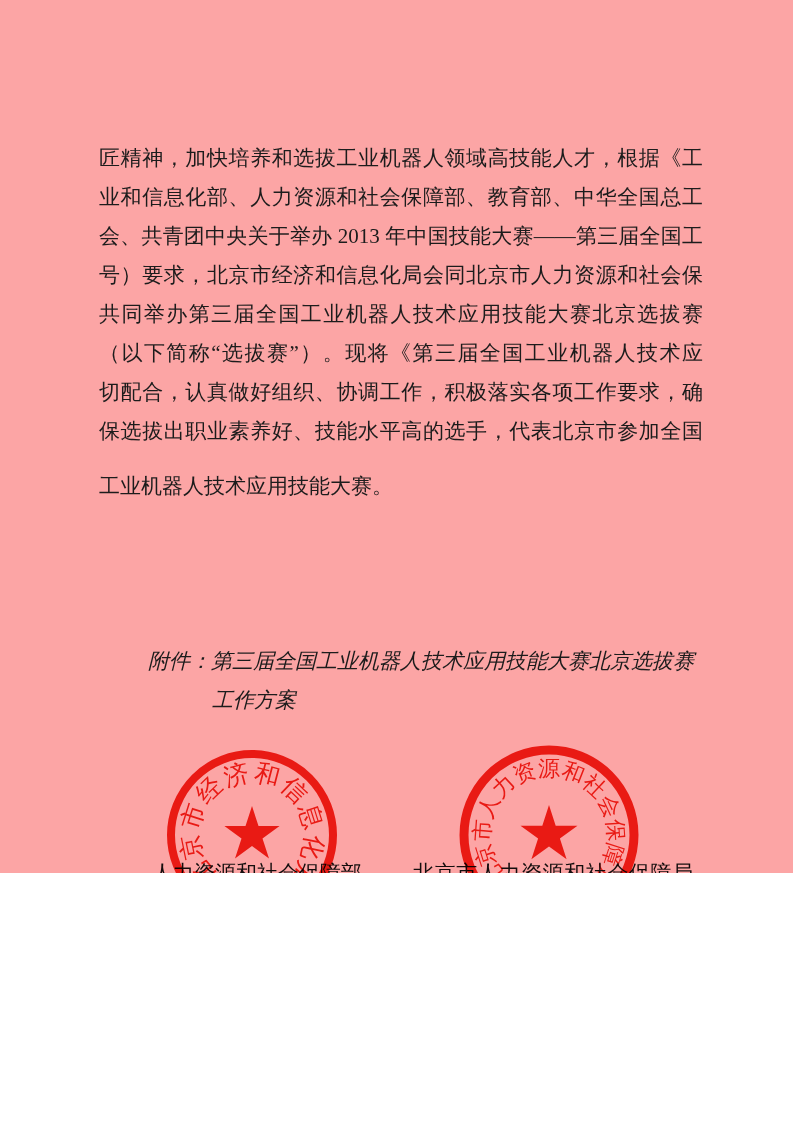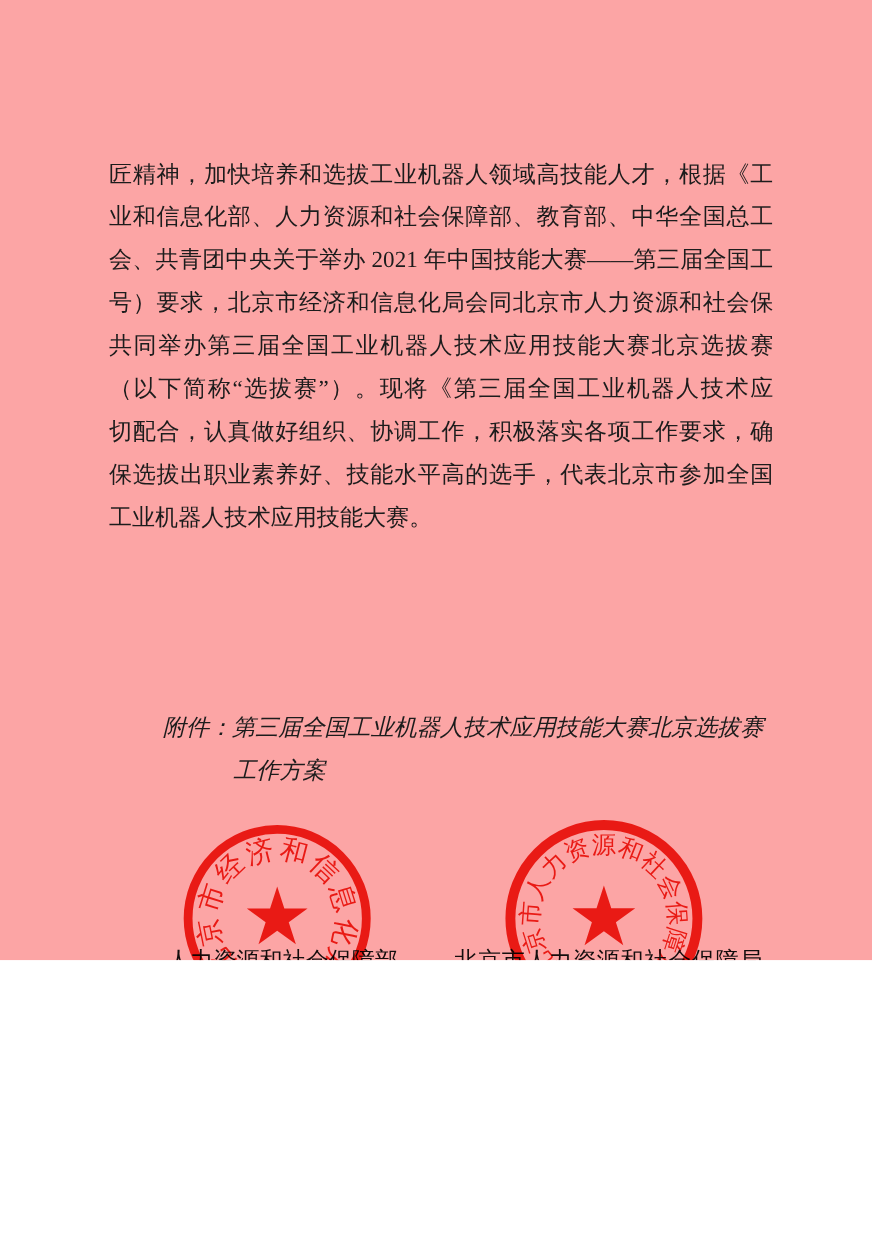--- a/index.html
+++ b/index.html
@@ -17,21 +17,21 @@
     left:99px; top:139px; width:604px;
     font-size:21px; line-height:39px;
   }
   .body-line {
     text-align:justify;
     text-align-last:justify;
     height:39px;
     overflow:hidden;
     white-space:nowrap;
   }
-  .body-line.last { text-align-last:left; }
+  .body-line.last { text-align-last:left;margin-top:16px; }
   .attachment {
     position:absolute;
     left:148px; top:642px; width:556px;
     font-size:21px; line-height:39px;font-style:italic;
   }
   .attachment-inner {
     padding-left:64px;
     text-indent:-64px;
   }
   .seal {
@@ -62,21 +62,21 @@
   }
 </style>
 </head>
 <body>
 
 <div class="page">
 
   <div class="body-text">
     <div class="body-line">匠精神，加快培养和选拔工业机器人领域高技能人才，根据《工</div>
     <div class="body-line">业和信息化部、人力资源和社会保障部、教育部、中华全国总工</div>
-    <div class="body-line">会、共青团中央关于举办 2021 年中国技能大赛——第三届全国工</div>
+    <div class="body-line">会、共青团中央关于举办 2013 年中国技能大赛——第三届全国工</div>
     <div class="body-line">号）要求，北京市经济和信息化局会同北京市人力资源和社会保</div>
     <div class="body-line">共同举办第三届全国工业机器人技术应用技能大赛北京选拔赛</div>
     <div class="body-line">（以下简称“选拔赛”）。现将《第三届全国工业机器人技术应</div>
     <div class="body-line">切配合，认真做好组织、协调工作，积极落实各项工作要求，确</div>
     <div class="body-line">保选拔出职业素养好、技能水平高的选手，代表北京市参加全国</div>
     <div class="body-line last">工业机器人技术应用技能大赛。</div>
   </div>
 
   <div class="attachment">
     <div class="attachment-inner">

